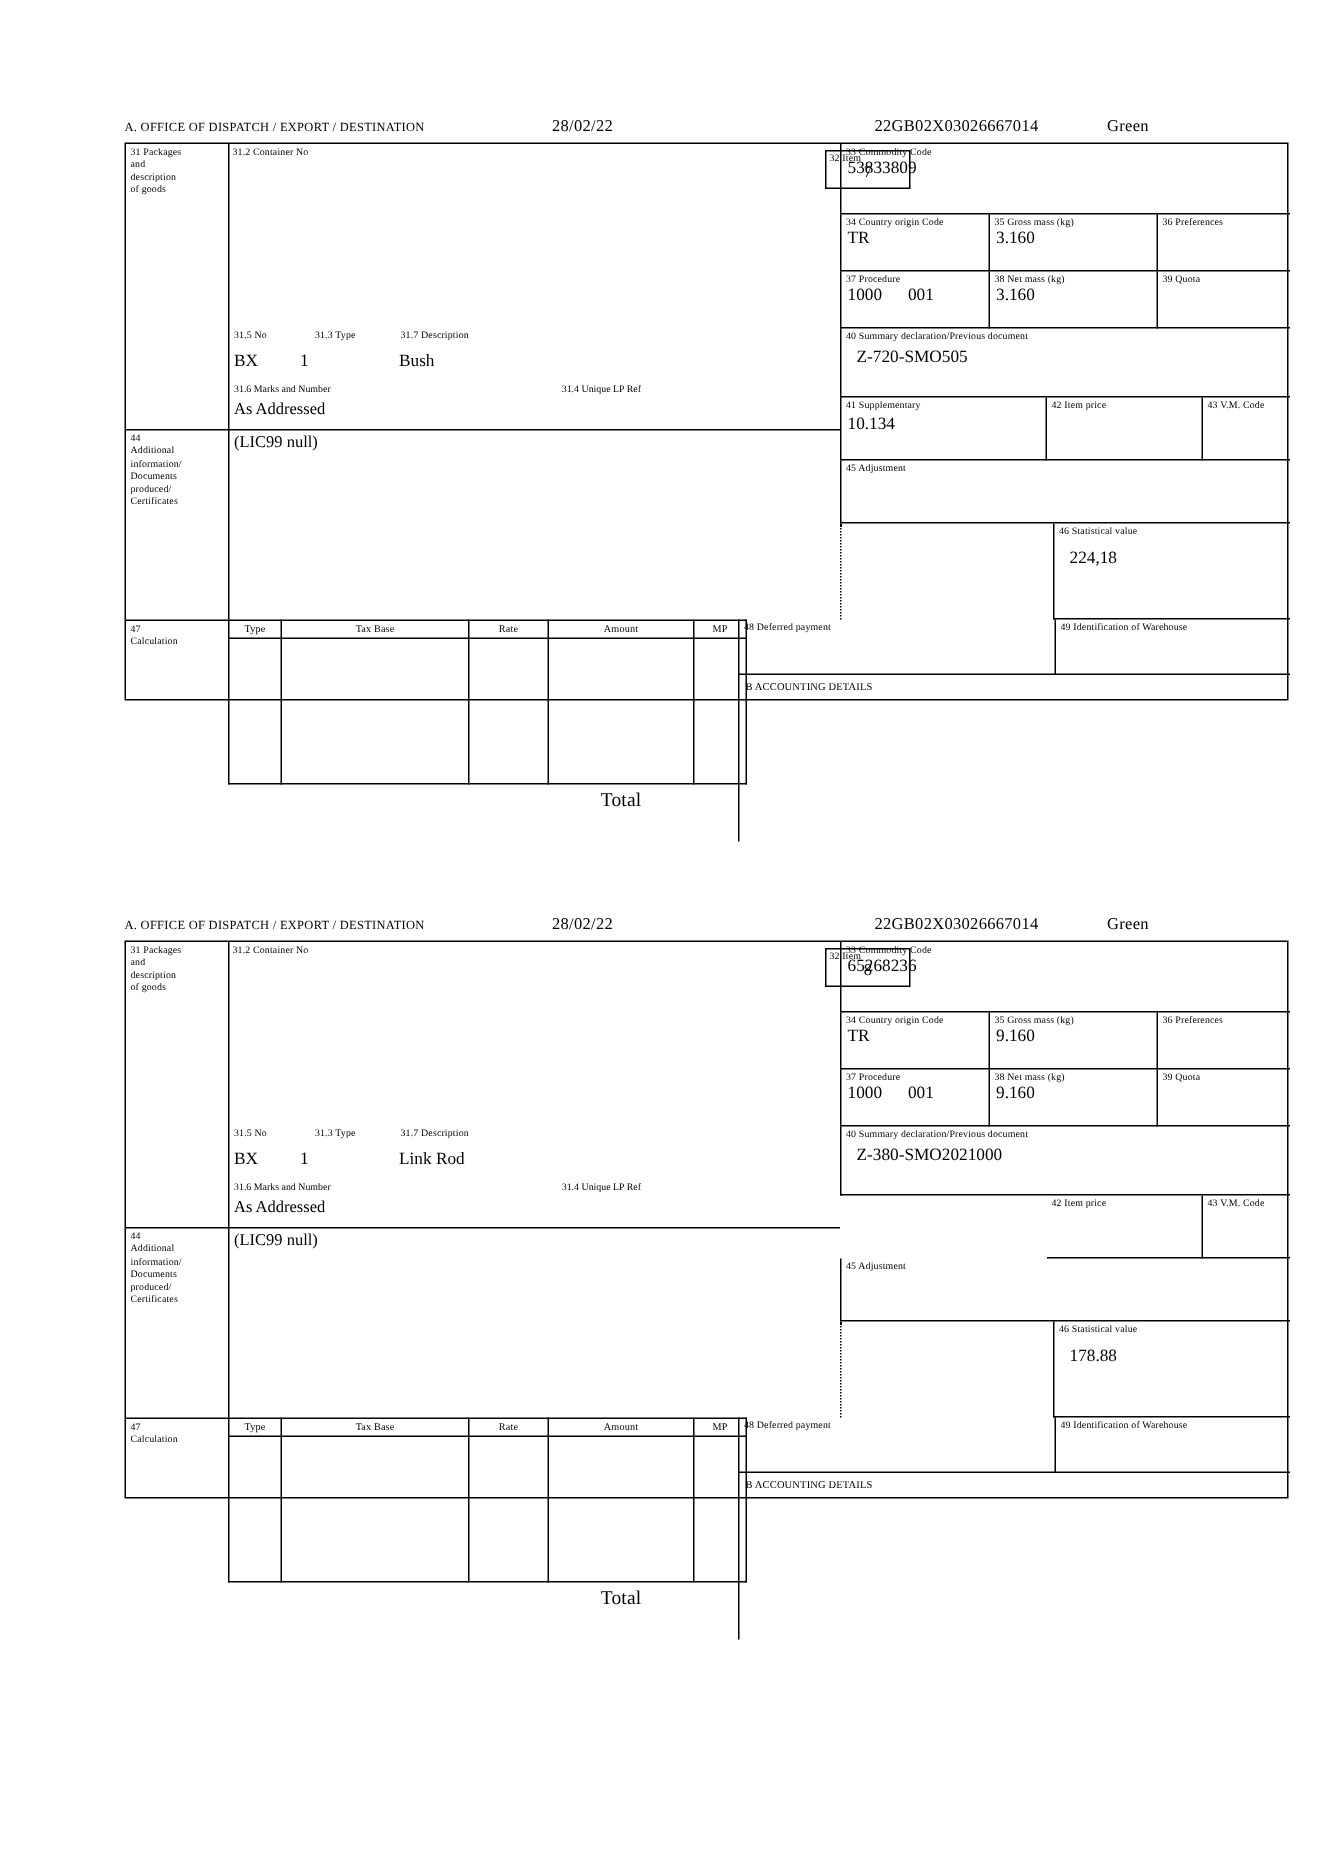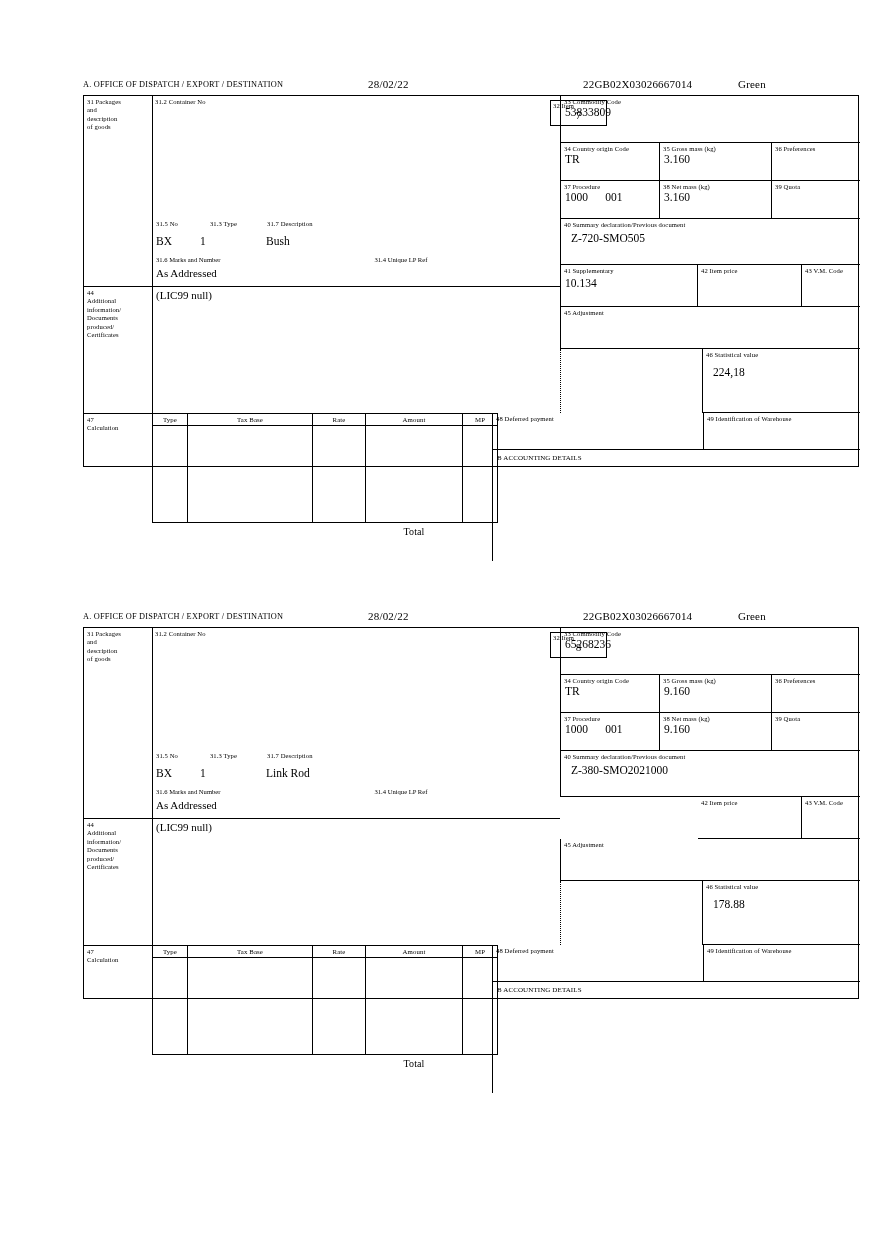--- a/index.html
+++ b/index.html
@@ -163,21 +163,21 @@
     border: 1.2px solid #000;
     font-size: 6.8px;
     font-weight: normal;
     text-align: center;
     padding: 2px 0;
     letter-spacing: 0.1px;
   }
   .ctable .body td { height: 92px; }
   .ctable .total td {
     height: 13px;
-    font-size: 10px;
+    font-size: 13px;
     border-top: 1.2px solid #000;
   }
   .c-type { width: 34px; }
   .c-taxbase { width: 124px; }
   .c-rate { width: 52px; }
   .c-amount { width: 96px; }
   .c-mp { width: 34px; }
 
   .b48 { left: 408px; top: 317px; width: 212px; height: 37px; }
   .b49 { left: 620px; top: 317px; width: 156px; height: 37px; }

